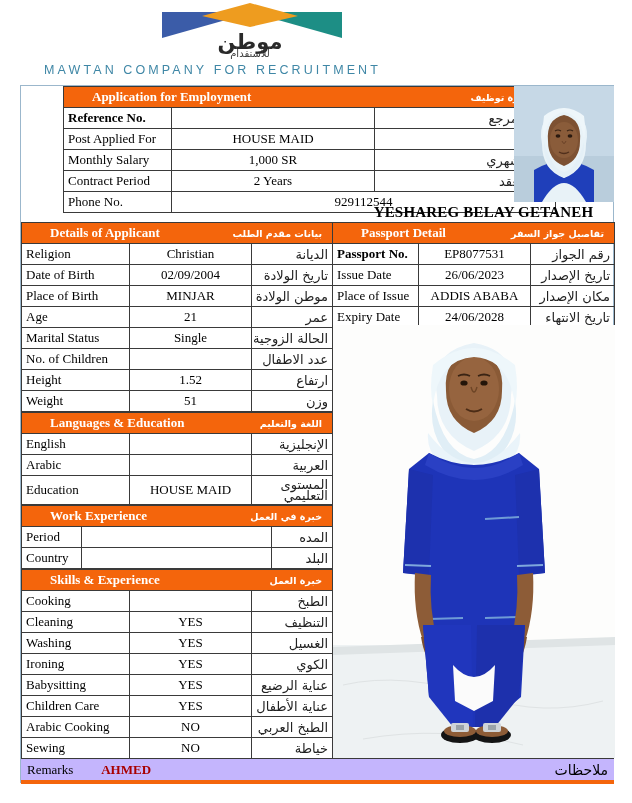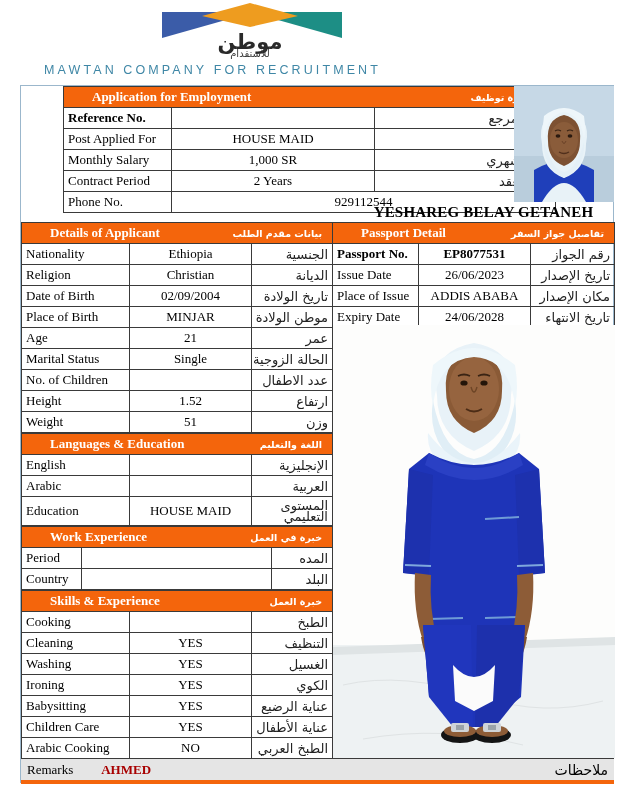--- a/index.html
+++ b/index.html
@@ -230,21 +230,21 @@
     position: absolute;
     left: 0px;
     top: 672px;
     width: 593px;
     height: 22px;
     border-top: 1px solid #3a3a3a;
     box-sizing: border-box;
     display: flex;
     align-items: center;
     padding: 0 6px;
-    background: #e5e5e5;
+    background: #c4b5fd;
   }
   #remarks-label { font-size: 13px; }
   #remarks-value {
     font-size: 13px;
     font-weight: bold;
     color: #a80000;
     margin-left: 28px;
   }
   #remarks-ar {
     margin-left: auto;
@@ -358,25 +358,20 @@
       <tbody>
         <tr>
           <td class="band" colspan="3">
             <div class="band-inner">
               <span class="band-en">Details of Applicant</span>
               <span class="band-ar">بيانات مقدم الطلب</span>
             </div>
           </td>
         </tr>
         <tr>
-          <td class="lbl">Nationality</td>
-          <td class="val">Ethiopia</td>
-          <td class="ar">الجنسية</td>
-        </tr>
-        <tr>
           <td class="lbl">Religion</td>
           <td class="val">Christian</td>
           <td class="ar">الديانة</td>
         </tr>
         <tr>
           <td class="lbl">Date of Birth</td>
           <td class="val">02/09/2004</td>
           <td class="ar">تاريخ الولادة</td>
         </tr>
         <tr>
@@ -543,21 +538,21 @@
         <tr>
           <td class="band" colspan="3">
             <div class="band-inner">
               <span class="band-en">Passport Detail</span>
               <span class="band-ar">تفاصيل جواز السفر</span>
             </div>
           </td>
         </tr>
         <tr>
           <td class="lbl" style="font-weight:bold">Passport No.</td>
-          <td class="val" style="font-weight:bold">EP8077531</td>
+          <td class="val" style="font-weight:normal">EP8077531</td>
           <td class="ar">رقم الجواز</td>
         </tr>
         <tr>
           <td class="lbl">Issue Date</td>
           <td class="val">26/06/2023</td>
           <td class="ar">تاريخ الإصدار</td>
         </tr>
         <tr>
           <td class="lbl">Place of Issue</td>
           <td class="val">ADDIS ABABA</td>

